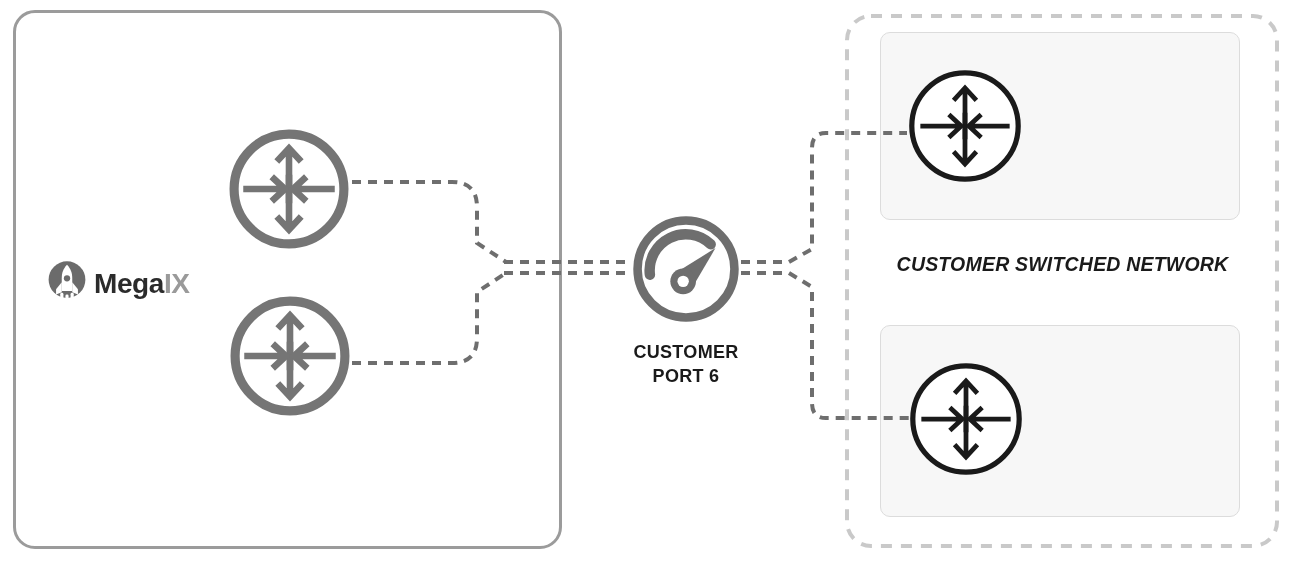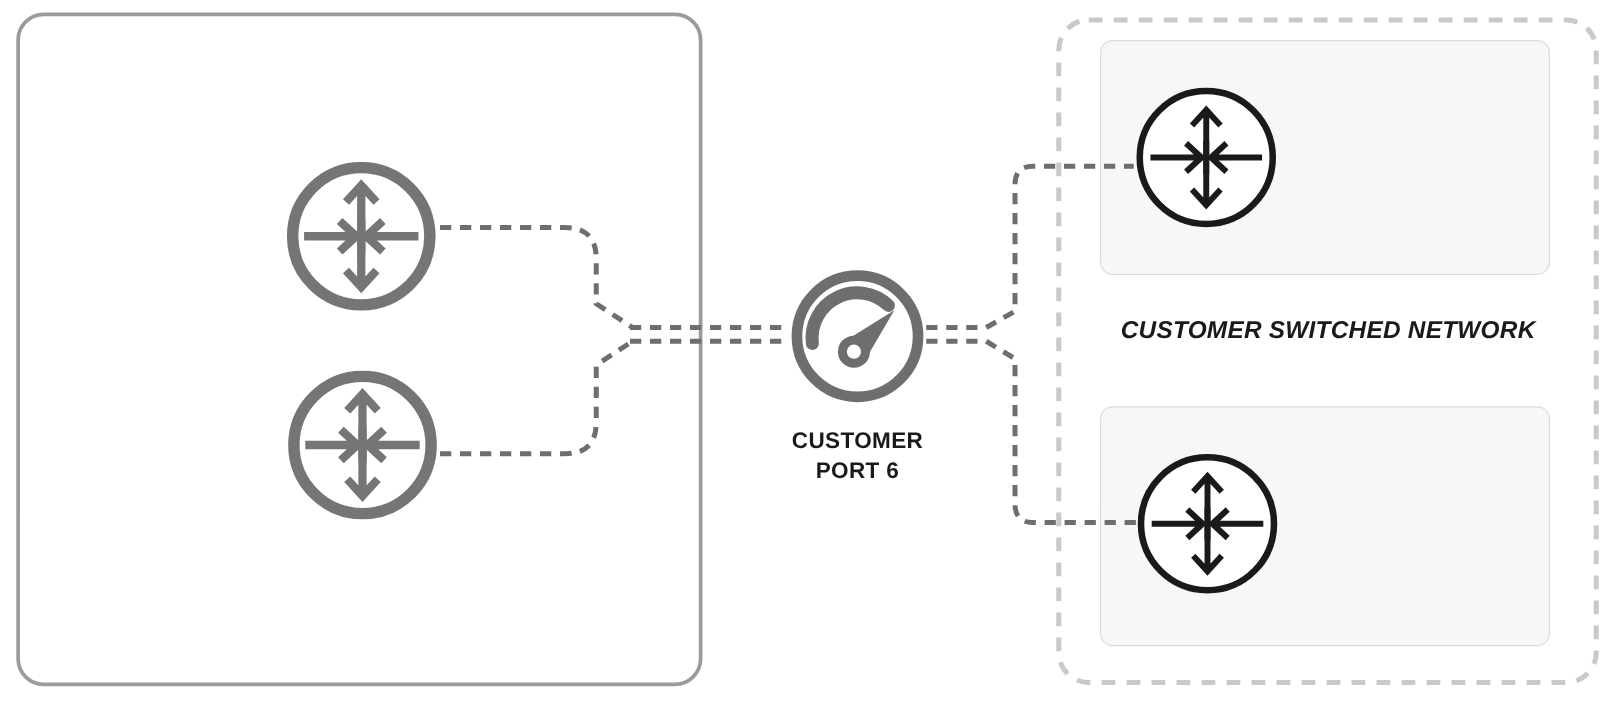--- a/index.html
+++ b/index.html
@@ -45,20 +45,33 @@
 
     <path d="M352 182 H452 Q477 182 477 207 V243 L506 262" fill="none" stroke="#6e6e6e" stroke-width="4" stroke-dasharray="9 7"></path>
 
     <path d="M352 363 H452 Q477 363 477 338 V292 L506 273" fill="none" stroke="#6e6e6e" stroke-width="4" stroke-dasharray="9 7"></path>
 
     <path d="M504 262 H631 M741 262 H789 L812 249 V148 Q812 133 826 133 H907" fill="none" stroke="#6e6e6e" stroke-width="4" stroke-dasharray="9 7"></path>
 
     <path d="M504 273 H631 M741 273 H789 L812 287 V403 Q812 418 826 418 H909" fill="none" stroke="#6e6e6e" stroke-width="4" stroke-dasharray="9 7"></path>
   </svg>
 
+  <div class="abs logo">
+    <svg width="42" height="50" viewBox="0 0 48 56">
+      <circle cx="24" cy="23" r="21" fill="#6b6b6b"></circle>
+      <path d="M24 6 C 28.5 11 30 15.5 30 21.5 L30 36 L18 36 L18 21.5 C18 15.5 19.5 11 24 6 Z" fill="#ffffff"></path>
+      <circle cx="24" cy="21.5" r="3.6" fill="#6b6b6b"></circle>
+      <path d="M18 26 L11.5 34 L11.5 40 L18 37.5 Z" fill="#ffffff"></path>
+      <path d="M30 26 L36.5 34 L36.5 40 L30 37.5 Z" fill="#ffffff"></path>
+      <rect x="16.3" y="38" width="3.6" height="11" rx="1.6" fill="#ffffff"></rect>
+      <rect x="22.2" y="40" width="3.6" height="12" rx="1.6" fill="#ffffff"></rect>
+      <rect x="28.1" y="38" width="3.6" height="11" rx="1.6" fill="#ffffff"></rect>
+    </svg>
+    <div class="logo-text"><span class="dark">Mega</span><span class="light">IX</span></div>
+  </div>
 
   <div class="abs lbl lbl-gray" style="left:190px;top:66px;width:200px;">
     <div>ROUTE</div>
     <div>SERVER 1</div>
   </div>
   <div class="abs icon-wrap" style="left:228px;top:128px;">
     <svg width="122" height="122" viewBox="0 0 120 120">
       <circle cx="60" cy="60" r="54" fill="#ffffff" stroke="#757575" stroke-width="9"></circle>
       <g stroke="#757575" stroke-width="6.5" fill="none">
         <path d="M60 74 V22 M48 33 L60 20 L72 33"></path>

